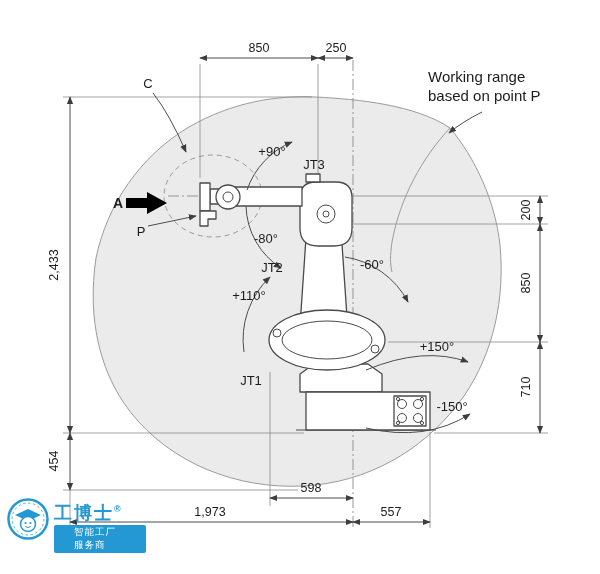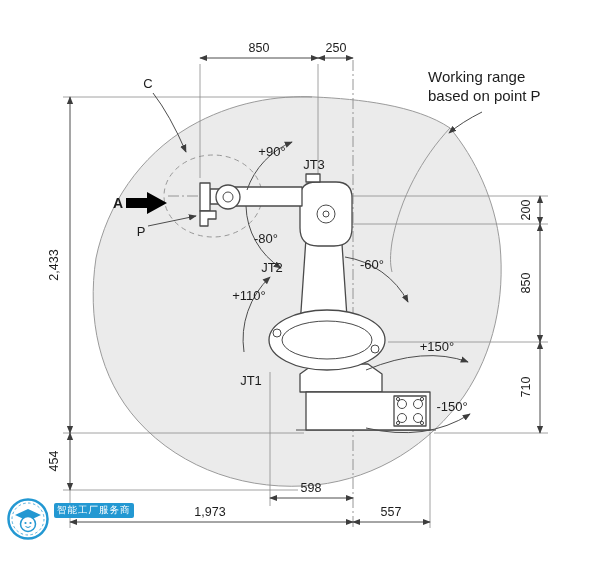--- a/index.html
+++ b/index.html
@@ -22,21 +22,21 @@
   .arc{fill:none;stroke:#4d4d4d;stroke-width:1;}
   .leader{fill:none;stroke:#4d4d4d;stroke-width:1;}
   
   .wm{position:absolute;left:6px;top:497px;width:140px;}
   .wm-row{display:flex;align-items:flex-start;}
   .wm-logo{flex:0 0 auto;}
   .wm-col{margin-left:4px;padding-top:2px;}
   .wm-brand{color:#2398d2;font-weight:bold;font-size:18px;line-height:20px;letter-spacing:2px;}
   .wm-brand sup{font-size:9px;letter-spacing:0;}
   .wm-badge{display:inline-block;background:#2398d2;color:#fff;font-size:9.5px;
-            padding:1px 3px;border-radius:2px;margin-top:2px;letter-spacing:1px;}
+            padding:1px 20px;border-radius:2px;margin-top:2px;letter-spacing:1px;}
   .wm-url{color:#4a4a4a;font-size:11px;margin-top:2px;}
 </style>
 </head>
 <body>
 
 <div class="stage">
 
 <svg width="600" height="574" viewBox="0 0 600 574">
   <defs>
     <marker id="ar" viewBox="0 0 10 10" refX="9" refY="5" markerWidth="8" markerHeight="8" orient="auto-start-reverse">
@@ -156,18 +156,19 @@
     <svg class="wm-logo" width="44" height="44" viewBox="0 0 44 44">
       <circle cx="22" cy="22" r="19.5" fill="#fff" stroke="#2398d2" stroke-width="2.5"></circle>
       <circle cx="22" cy="22" r="16" fill="none" stroke="#2398d2" stroke-width="0.8" stroke-dasharray="2.5 2.5"></circle>
       <polygon points="9,18 22,12 35,18 22,24" fill="#2398d2"></polygon>
       <circle cx="22" cy="27" r="7.5" fill="#fff" stroke="#2398d2" stroke-width="1.5"></circle>
       <circle cx="19.5" cy="26" r="1.1" fill="#2398d2"></circle>
       <circle cx="24.5" cy="26" r="1.1" fill="#2398d2"></circle>
       <path d="M19.5,29.5 Q22,31.5 24.5,29.5" stroke="#2398d2" stroke-width="1" fill="none"></path>
     </svg>
     <div class="wm-col">
+      <div class="wm-brand"><span>工博士</span><sup>®</sup></div>
       <div class="wm-badge">智能工厂服务商</div>
     </div>
   </div>
 </div>
 
 </div>
 
 </body></html>

